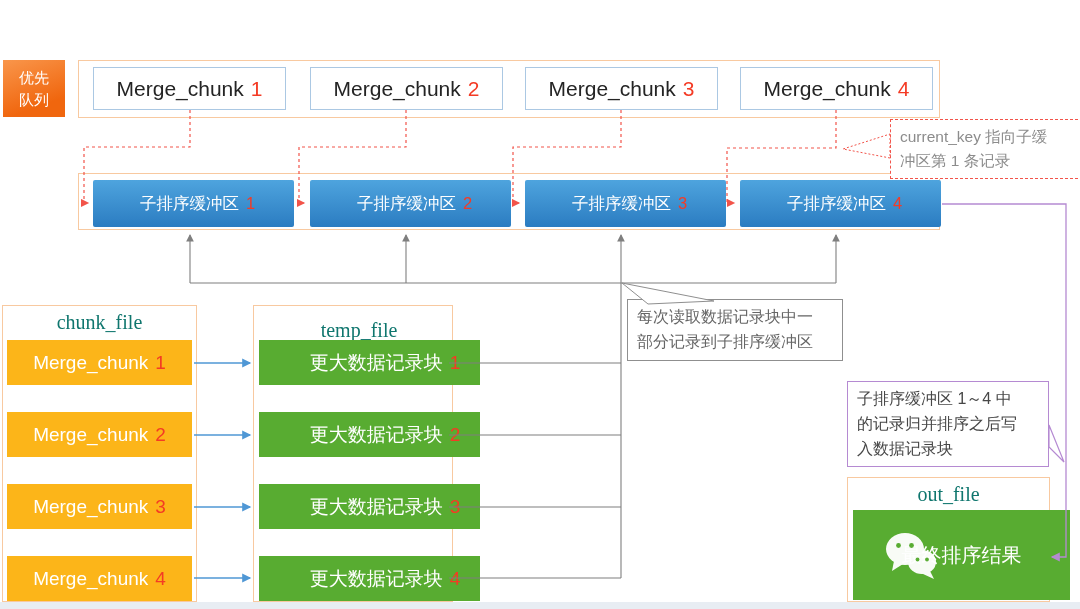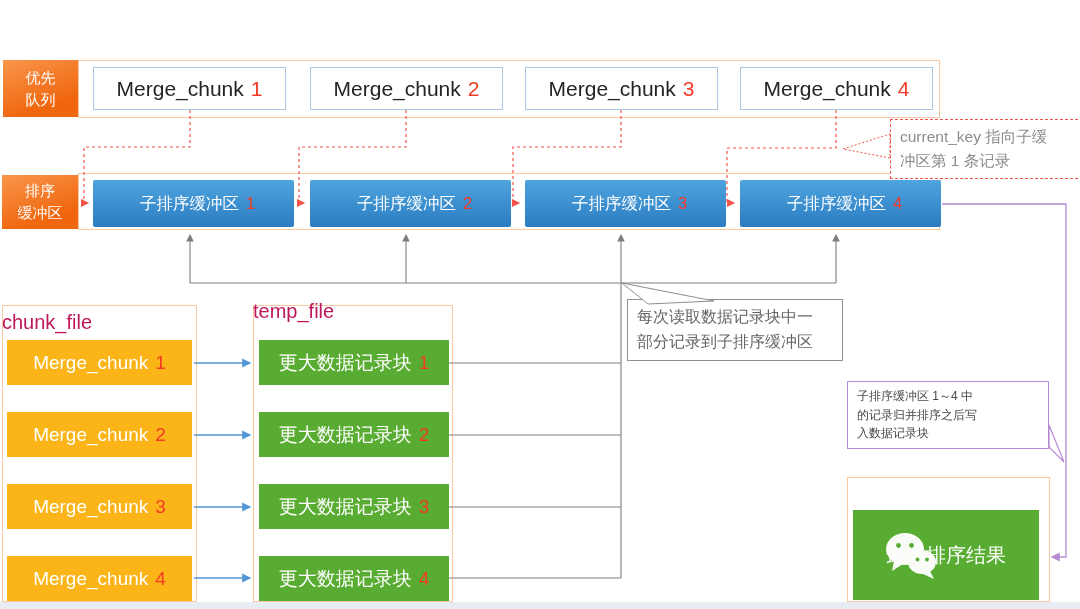--- a/index.html
+++ b/index.html
@@ -30,75 +30,73 @@
     font-size:16.5px;color:#fff;padding-left:8px;
   }
   
   .amberbox{
     background:#fcb519;display:flex;align-items:center;justify-content:center;
     font-size:19px;color:#fff;
   }
   
   .greenbox{
     background:#58ac31;display:flex;align-items:center;justify-content:center;
-    font-size:19px;color:#fff;
+    font-size:19px;color:#fff;padding-left:31px;
   }
   .num{color:#f43b25;margin-left:7px;}
-  .filetitle{font-size:20px;color:#be185d;}
+  .filetitle{font-size:20px;color:#0f766e;text-align:center;font-family:Liberation Serif, serif;}
   
   .ann{
     background:#fff;box-sizing:border-box;white-space:pre-line;line-height:1.55;
     padding:5px 9px;z-index:5;
   }
   .ann-red{border:1px dashed #f2544a;color:#8c8c8c;font-size:15.5px;}
   .ann-gray{border:1px solid #8f8f8f;color:#666;font-size:16px;}
-  .ann-purple{border:1.5px solid #b58ad2;color:#474747;font-size:12px;}
+  .ann-purple{border:1.5px solid #b58ad2;color:#474747;font-size:16px;}
   .overlay{left:0;top:0;z-index:10;pointer-events:none;}
   .strip{left:0;top:602px;width:1080px;height:7px;background:#e8edf3;}
   .watermark{
     left:884px;top:531px;z-index:12;display:flex;align-items:flex-end;opacity:.96;
   }
   .watermark .wtext{
     color:#fff;font-size:38px;font-weight:bold;letter-spacing:2px;
     text-shadow:1px 2px 3px rgba(70,70,70,.5);line-height:1;
   }
   .outresult{
     position:absolute;inset:0;display:flex;align-items:center;justify-content:center;
     font-size:20px;color:#fff;
   }
 </style>
 </head>
 <body>
 
 <div class="canvas">
 
 
-  <div class="abs olabel" style="left:3px;top:60px;width:75px;height:57px;">优先
+  <div class="abs olabel" style="left:3px;top:60px;width:62px;height:57px;">优先
 队列</div>
   <div class="abs ocontainer" style="left:78px;top:60px;width:862px;height:58px;"></div>
 
   <div class="abs wchunk" style="left:93px;top:67px;width:193px;height:43px;">
     <span>Merge_chunk</span>
       <span class="num">1</span>
   </div>
   <div class="abs wchunk" style="left:310px;top:67px;width:193px;height:43px;">
     <span>Merge_chunk</span>
       <span class="num">2</span>
   </div>
   <div class="abs wchunk" style="left:525px;top:67px;width:193px;height:43px;">
     <span>Merge_chunk</span>
       <span class="num">3</span>
   </div>
   <div class="abs wchunk" style="left:740px;top:67px;width:193px;height:43px;">
     <span>Merge_chunk</span>
       <span class="num">4</span>
   </div>
 
-  <div class="abs olabel" style="left:2px;top:175px;width:76px;height:54px;">排序
-缓冲区</div>
   <div class="abs ocontainer" style="left:78px;top:173px;width:862px;height:57px;"></div>
 
   <div class="abs bluebox" style="left:93px;top:180px;width:193px;height:47px;">
     <span>子排序缓冲区</span>
       <span class="num">1</span>
   </div>
   <div class="abs bluebox" style="left:310px;top:180px;width:193px;height:47px;">
     <span>子排序缓冲区</span>
       <span class="num">2</span>
   </div>
@@ -124,39 +122,40 @@
   <div class="abs amberbox" style="left:7px;top:484px;width:185px;height:45px;">
     <span>Merge_chunk</span>
       <span class="num">3</span>
   </div>
   <div class="abs amberbox" style="left:7px;top:556px;width:185px;height:45px;">
     <span>Merge_chunk</span>
       <span class="num">4</span>
   </div>
 
   <div class="abs ocontainer" style="left:253px;top:305px;width:200px;height:297px;"></div>
-  <div class="abs filetitle" style="left:253px;top:300px;width:212px;">temp_file</div>
+  <div class="abs filetitle" style="left:253px;top:319px;width:212px;">temp_file</div>
   <div class="abs greenbox" style="left:259px;top:340px;width:190px;height:45px;">
     <span>更大数据记录块</span>
       <span class="num">1</span>
   </div>
   <div class="abs greenbox" style="left:259px;top:412px;width:190px;height:45px;">
     <span>更大数据记录块</span>
       <span class="num">2</span>
   </div>
   <div class="abs greenbox" style="left:259px;top:484px;width:190px;height:45px;">
     <span>更大数据记录块</span>
       <span class="num">3</span>
   </div>
   <div class="abs greenbox" style="left:259px;top:556px;width:190px;height:45px;">
     <span>更大数据记录块</span>
       <span class="num">4</span>
   </div>
 
   <div class="abs ocontainer" style="left:847px;top:477px;width:203px;height:125px;"></div>
+  <div class="abs filetitle" style="left:847px;top:483px;width:203px;">out_file</div>
   <div class="abs greenbox" style="left:853px;top:510px;width:186px;height:90px;">
     <div class="outresult">最终排序结果</div>
   </div>
 
   <div class="abs watermark">
     <svg width="54" height="50" viewBox="0 0 54 50">
       <ellipse cx="21" cy="18" rx="19" ry="16" fill="#ffffff"></ellipse>
       <polygon points="10,30 8,40 19,33" fill="#ffffff"></polygon>
       <circle cx="14.5" cy="14.5" r="2.4" fill="#58ac31"></circle>
       <circle cx="27.5" cy="14.5" r="2.4" fill="#58ac31"></circle>

